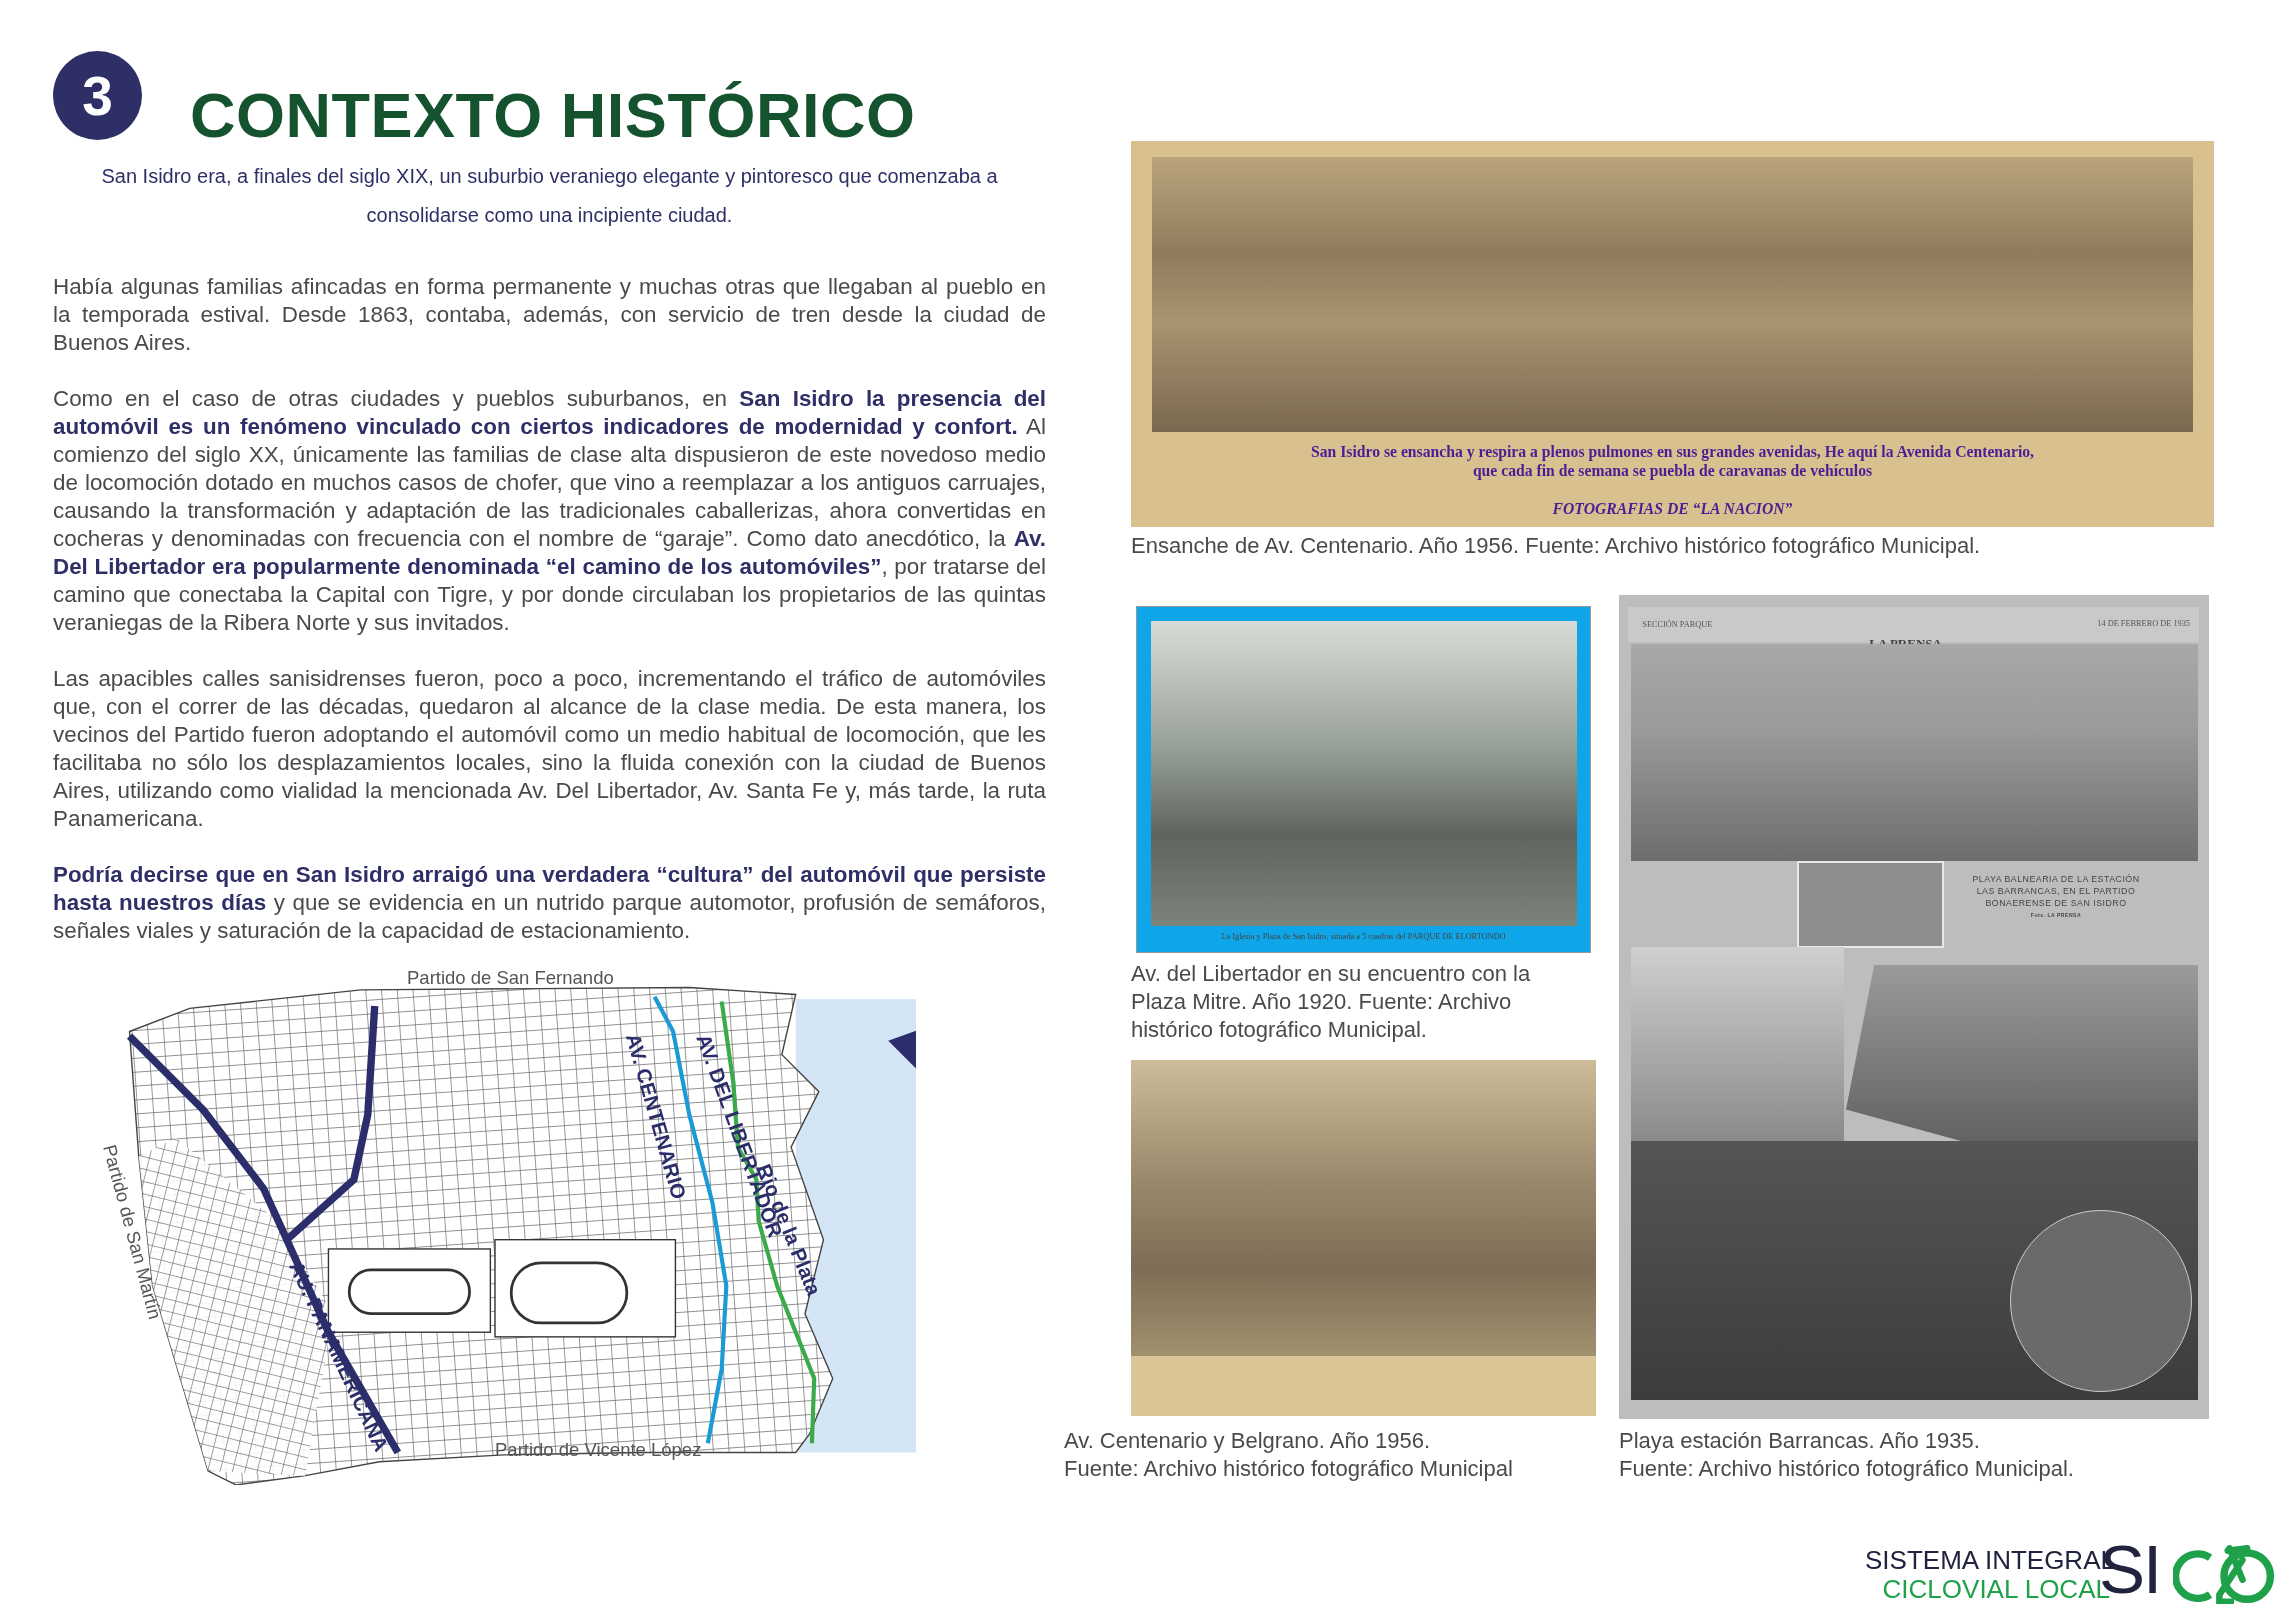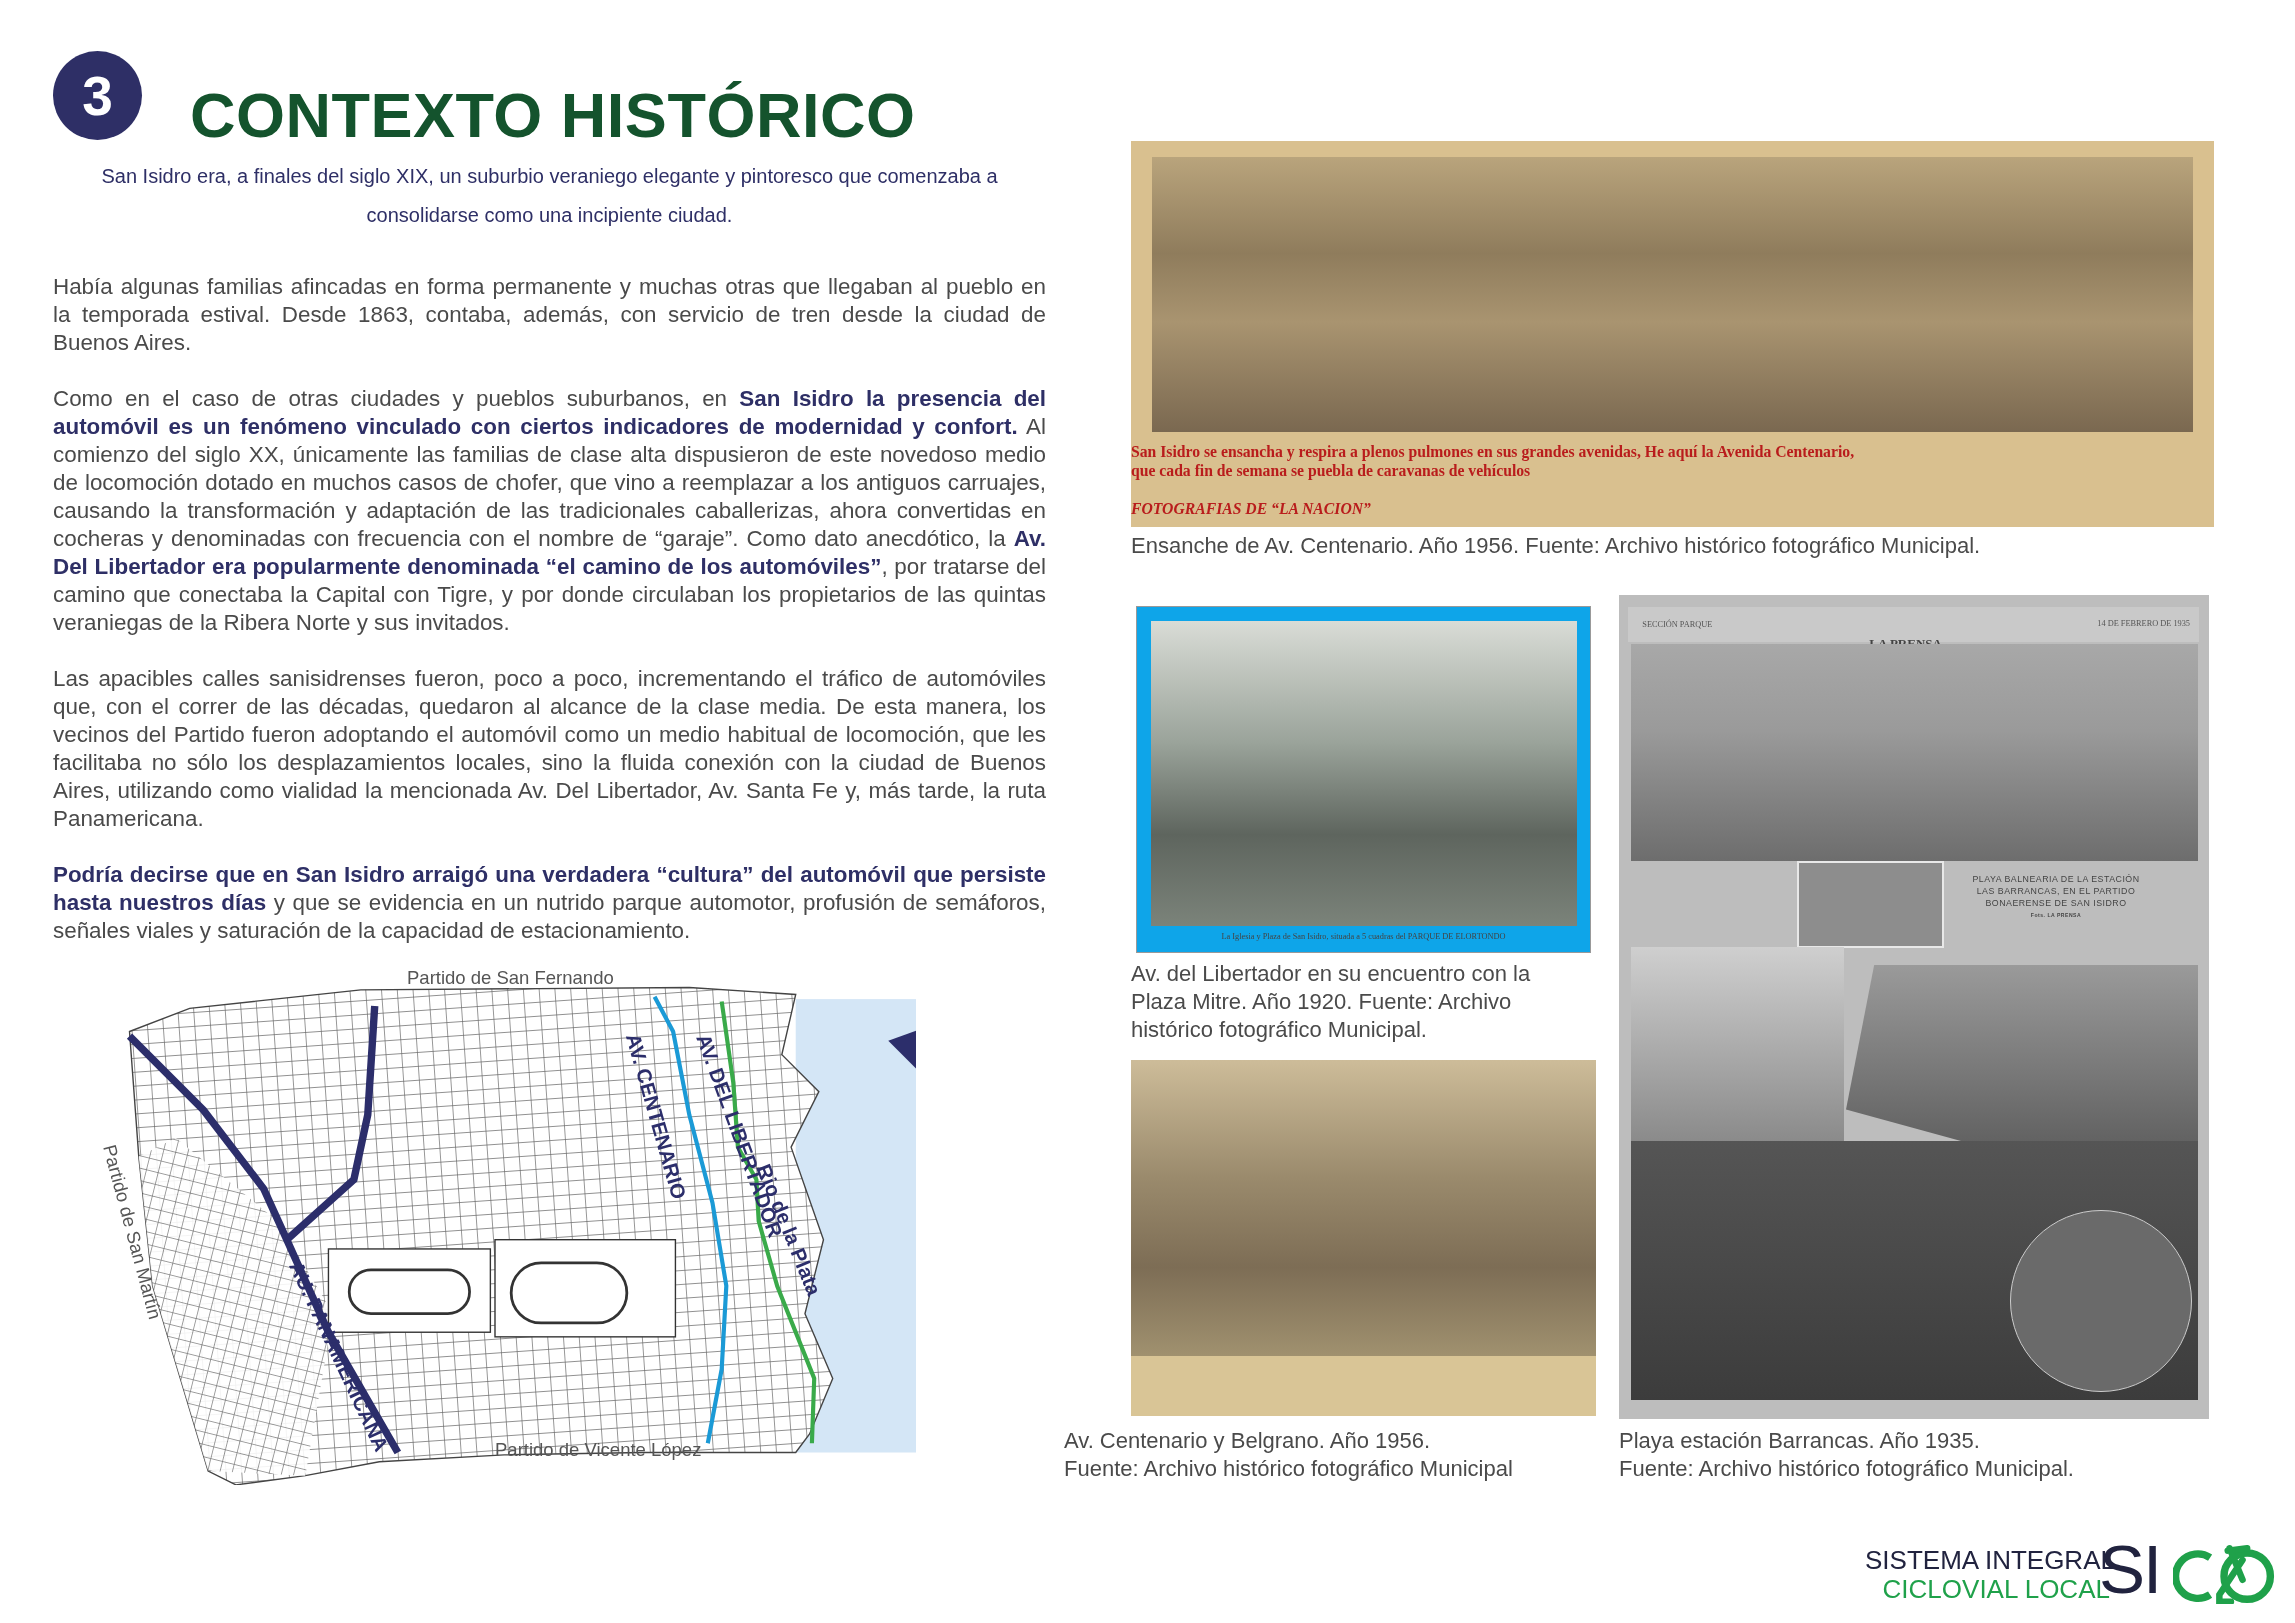--- a/index.html
+++ b/index.html
@@ -69,21 +69,21 @@
   <div class="abs map-label" style="left:384px; top:477px;">Partido de Vicente López</div>
   <div class="abs map-label" style="left:-69px; top:259px; transform:rotate(75deg); transform-origin:center;">Partido de San Martín</div>
   <div class="abs road-label" style="left:662px; top:199px; font-size:20.4px; transform:rotate(68deg); transform-origin:left top;">Rio de la Plata</div>
   <div class="abs road-label" style="left:194px; top:296px; font-size:20.4px; transform:rotate(65deg); transform-origin:left top;">AU. PANAMERICANA</div>
   <div class="abs road-label" style="left:532px; top:69px; font-size:20.4px; transform:rotate(74deg); transform-origin:left top;">AV. CENTENARIO</div>
   <div class="abs road-label" style="left:602px; top:69px; font-size:20.4px; transform:rotate(70deg); transform-origin:left top;">AV. DEL LIBERTADOR</div>
 </div>
 
 <div class="abs photo" style="left:1131px; top:141px; width:1083px; height:386px; background:#d9c08f;">
   <div class="abs" style="left:21px; top:16px; width:1041px; height:275px; background:linear-gradient(180deg,#b9a47c 0%,#8f7c5c 35%,#a99470 60%,#7a6850 100%);"></div>
-  <div class="abs" style="left:0; top:301px; width:1083px; text-align:left; font-family:'Liberation Serif', serif; font-weight:bold; font-size:15.7px; line-height:19.4px; color:#b91c1c;">
+  <div class="abs" style="left:0; top:301px; width:1083px; text-align:center; font-family:'Liberation Serif', serif; font-weight:bold; font-size:15.7px; line-height:19.4px; color:#4c1d95;">
     <div>San Isidro se ensancha y respira a plenos pulmones en sus grandes avenidas, He aquí la Avenida Centenario,</div>
     <div>que cada fin de semana se puebla de caravanas de vehículos</div>
     <div style="font-style:italic; margin-top:18px;">FOTOGRAFIAS DE “LA NACION”</div>
   </div>
 </div>
 <div class="abs caption" style="left:1131px; top:532px; width:1083px;">Ensanche de Av. Centenario. Año 1956. Fuente: Archivo histórico fotográfico Municipal.</div>
 
 <div class="abs photo" style="left:1136px; top:606px; width:453px; height:345px; background:#0ea5e9; border:0.9px solid #999;">
   <div class="abs" style="left:14px; top:14px; width:426px; height:305px; background:linear-gradient(180deg,#d9dcd6 0%,#9aa39a 40%,#5e655e 70%,#7b837a 100%);"></div>
   <div class="abs" style="left:0; top:325px; width:453px; text-align:center; font-family:'Liberation Serif', serif; font-size:8.3px; color:#444;">La Iglesia y Plaza de San Isidro, situada a 5 cuadras del PARQUE DE ELORTONDO</div>

